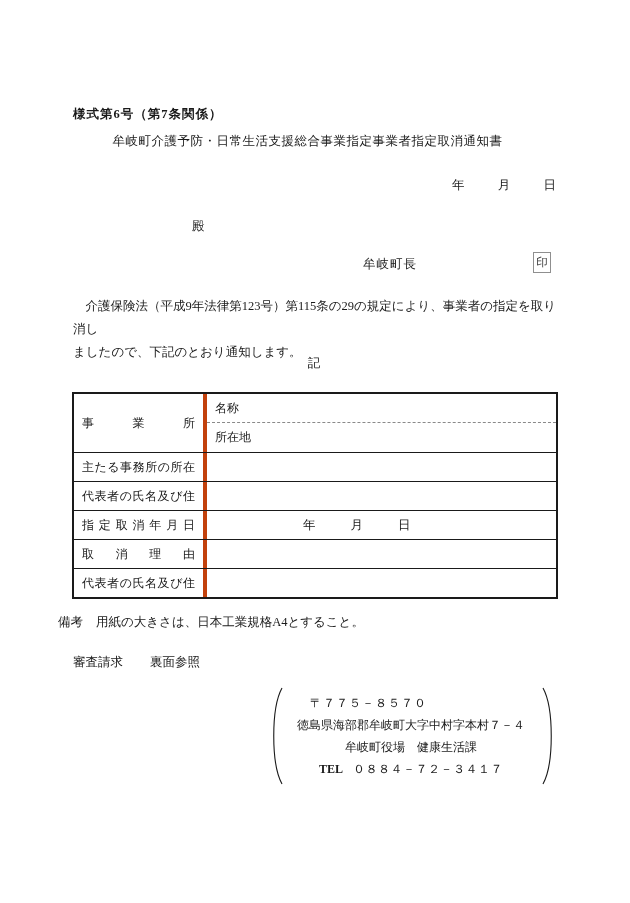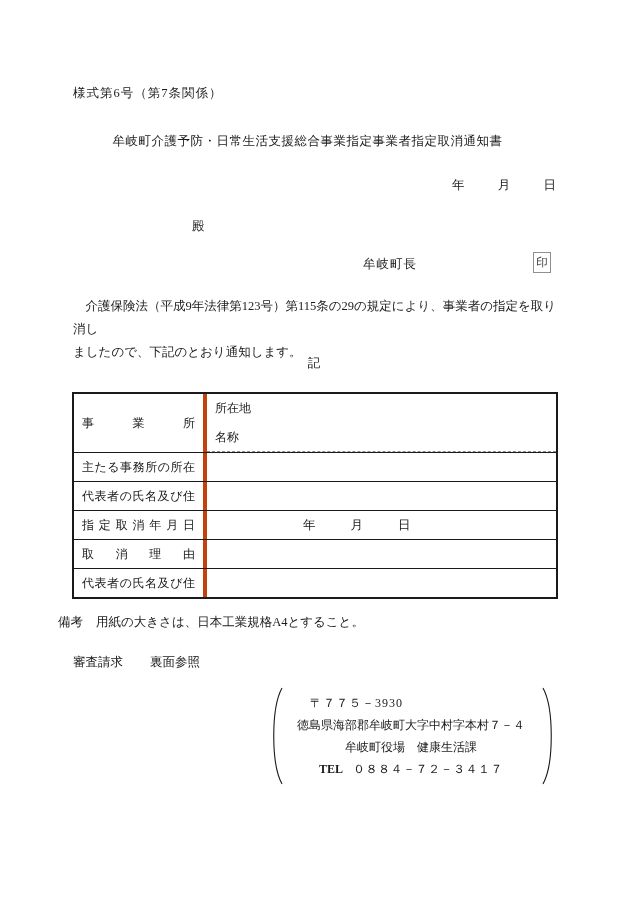--- a/index.html
+++ b/index.html
@@ -4,21 +4,21 @@
 <style>
   * { margin:0; padding:0; box-sizing:border-box; }
   html,body { background:#e8e8e8; }
   .page {
     position:relative; width:630px; height:903px; background:#ffffff;
     font-family:"Liberation Serif","DejaVu Serif",serif;
     color:#1a1a1a; font-size:12.5px; overflow:hidden;
   }
   .abs { position:absolute; }
 
-  .form-number { left:73px; top:85px; letter-spacing:1px; }
+  .form-number { left:73px; top:106px; letter-spacing:1px;font-weight:bold; }
   .doc-title { left:0; right:15px; top:133px; text-align:center; letter-spacing:0.5px; }
 
   .date-line { left:452px; top:177px; width:104px; display:flex; justify-content:space-between; }
 
   .addressee { left:192px; top:218px; }
   .issuer-name { left:363px; top:256px; letter-spacing:1px; }
   .seal-box {
     left:533px; top:252px; width:18px; height:21px;
     border:1px solid #8f8f8f; display:flex; align-items:center; justify-content:center;
     font-size:11.5px; color:#3a3a3a;
@@ -89,22 +89,22 @@
     <div>　介護保険法（平成9年法律第123号）第115条の29の規定により、事業者の指定を取り消し</div>
     <div>ましたので、下記のとおり通知します。</div>
   </div>
 
   <div class="abs record-marker">記</div>
 
   <div class="abs form-table">
     <div class="t-row t-row-first">
       <div class="t-label">事業所</div>
       <div class="t-split">
+        <div class="t-sub t-sub-top">名称</div>
         <div class="t-sub">所在地</div>
-        <div class="t-sub t-sub-top">名称</div>
       </div>
     </div>
     <div class="t-row">
       <div class="t-label">主たる事務所の所在地</div>
       <div class="t-value"></div>
     </div>
     <div class="t-row">
       <div class="t-label">代表者の氏名及び住所</div>
       <div class="t-value"></div>
     </div>
@@ -139,21 +139,21 @@
   </div>
 
   <svg class="contact-paren paren-left" viewBox="0 0 16 100" aria-hidden="true">
     <path d="M14,2 C3,22 3,78 14,98" fill="none" stroke="#1a1a1a" stroke-width="1.1"></path>
   </svg>
   <svg class="contact-paren paren-right" viewBox="0 0 16 100" aria-hidden="true">
     <path d="M2,2 C13,22 13,78 2,98" fill="none" stroke="#1a1a1a" stroke-width="1.1"></path>
   </svg>
 
   <div class="abs contact-lines">
-    <div class="postal">〒７７５－3930</div>
+    <div class="postal">〒７７５－８５７０</div>
     <div class="address">徳島県海部郡牟岐町大字中村字本村７－４</div>
     <div class="office">牟岐町役場　健康生活課</div>
     <div class="tel">
       <span class="tel-label">TEL</span><span>０８８４－７２－３４１７</span>
     </div>
   </div>
 
 </div>
 
 </body></html>

